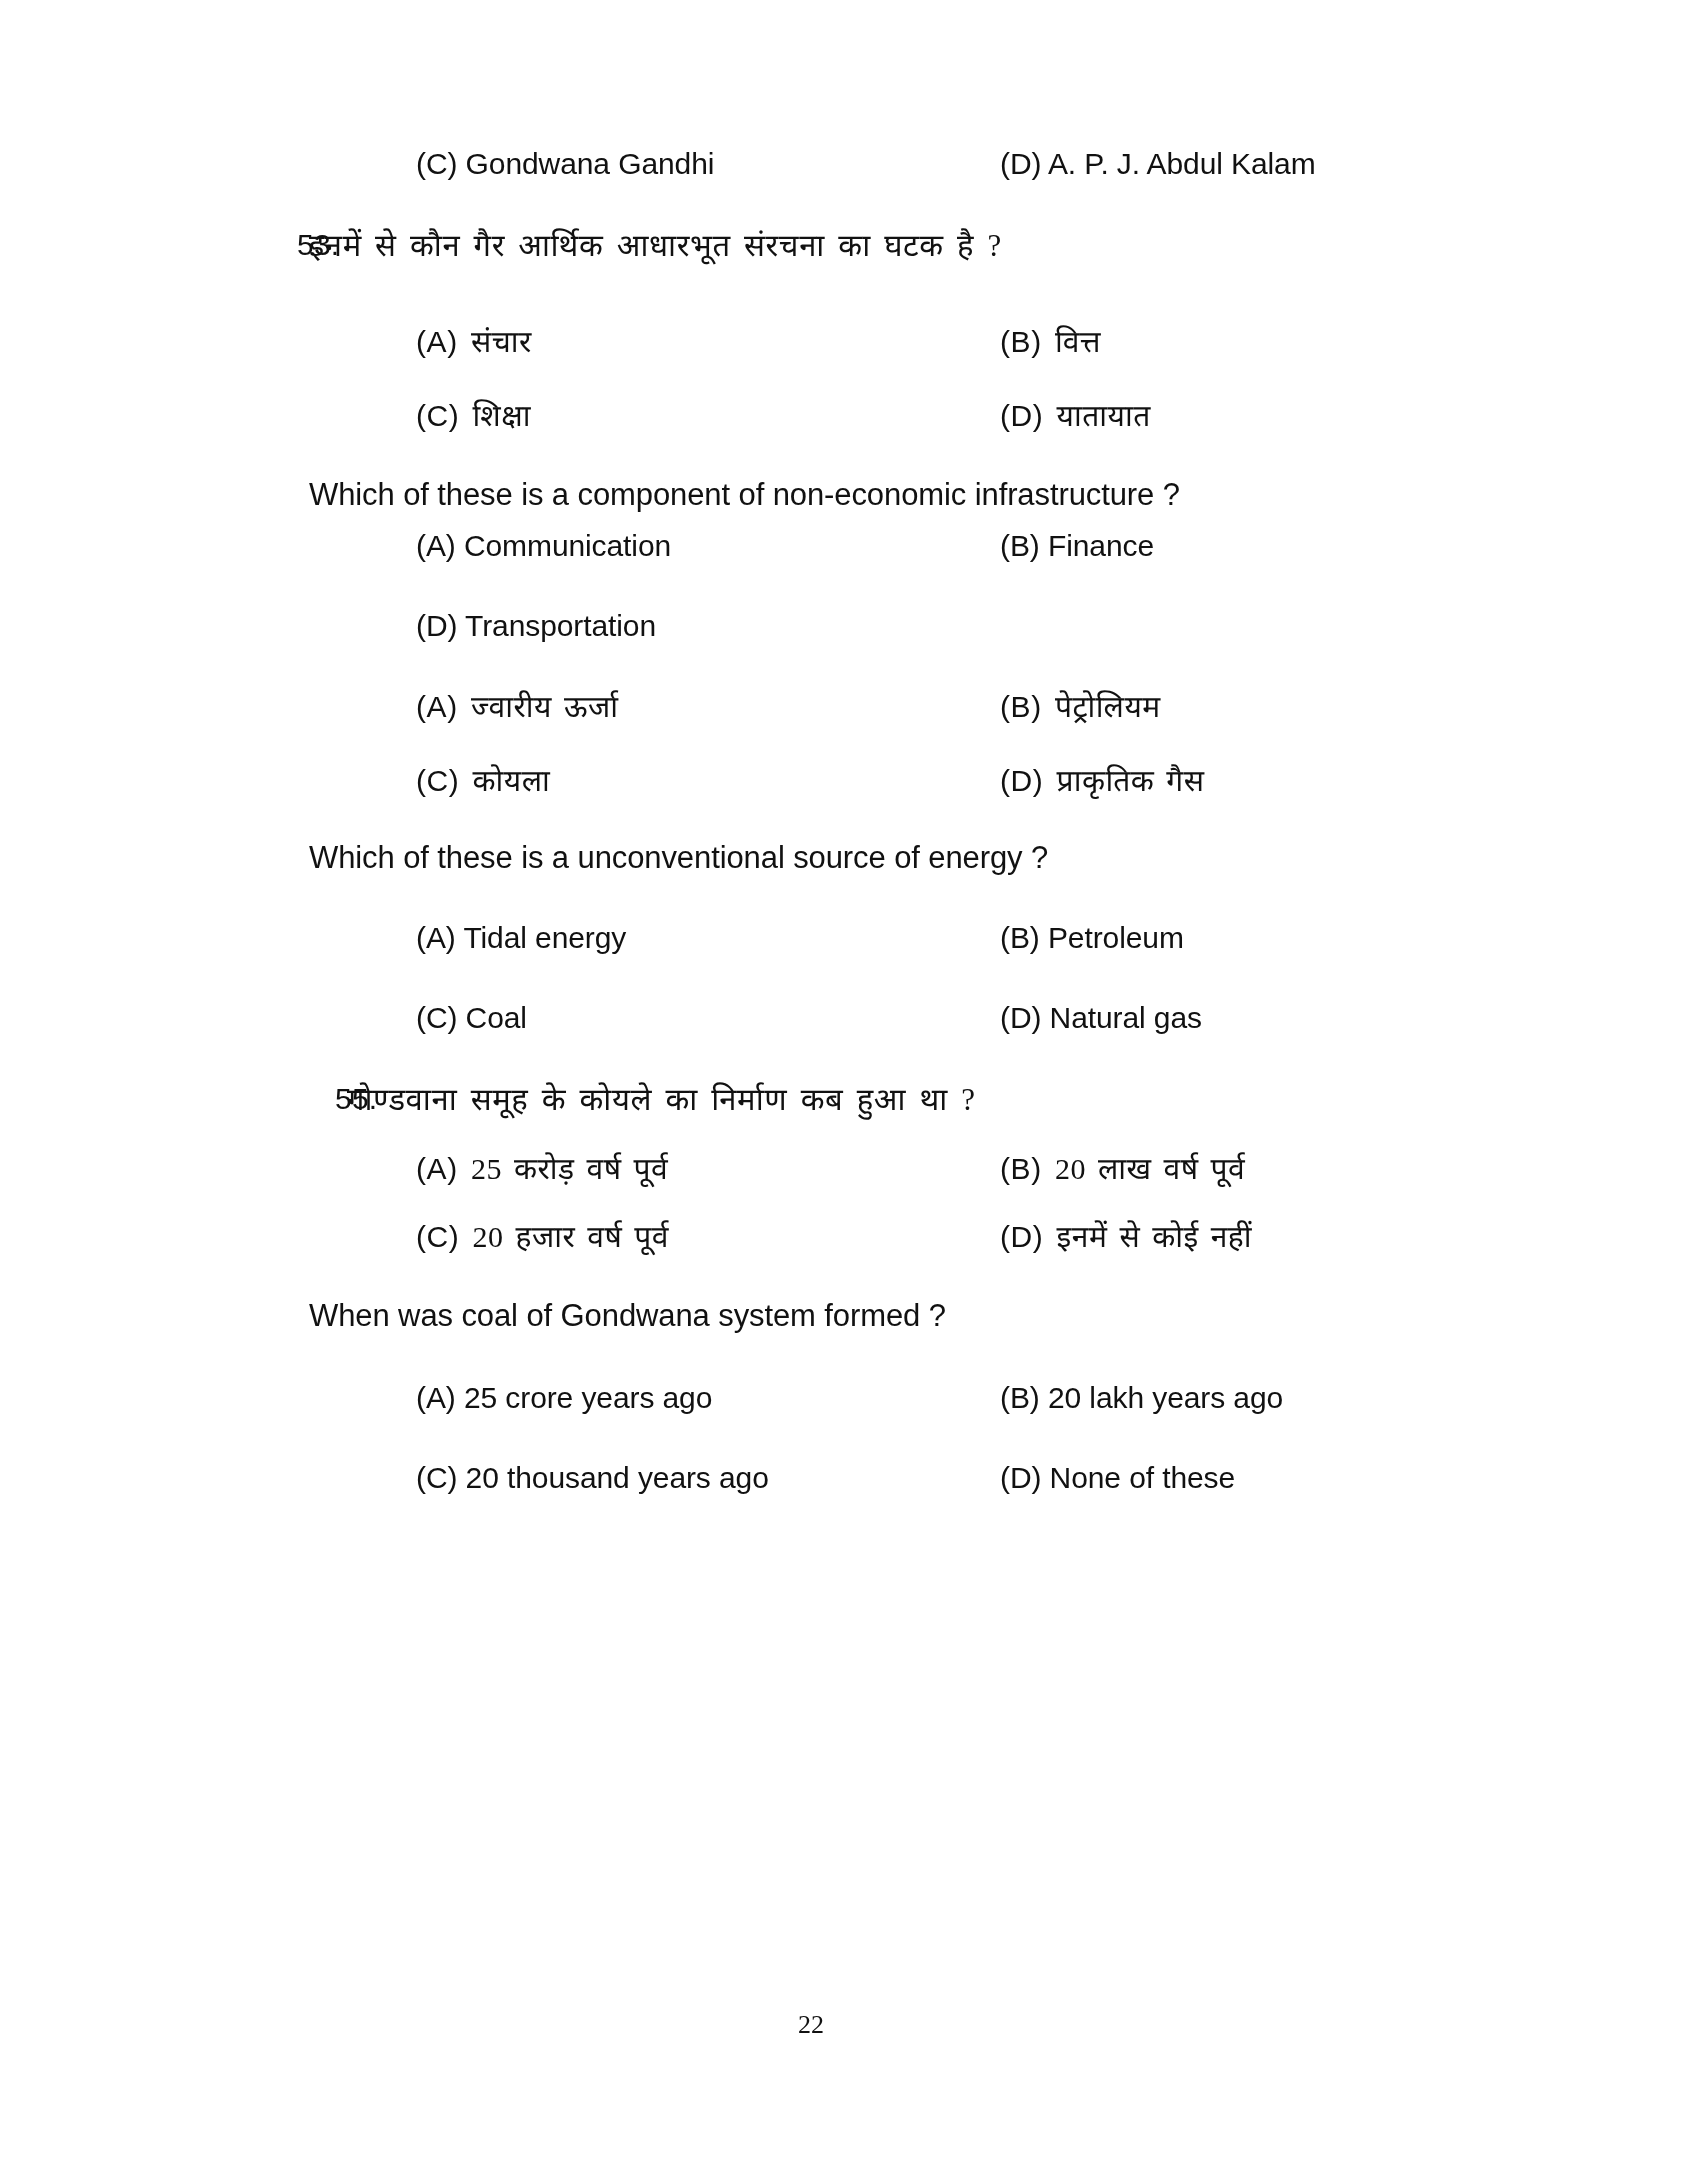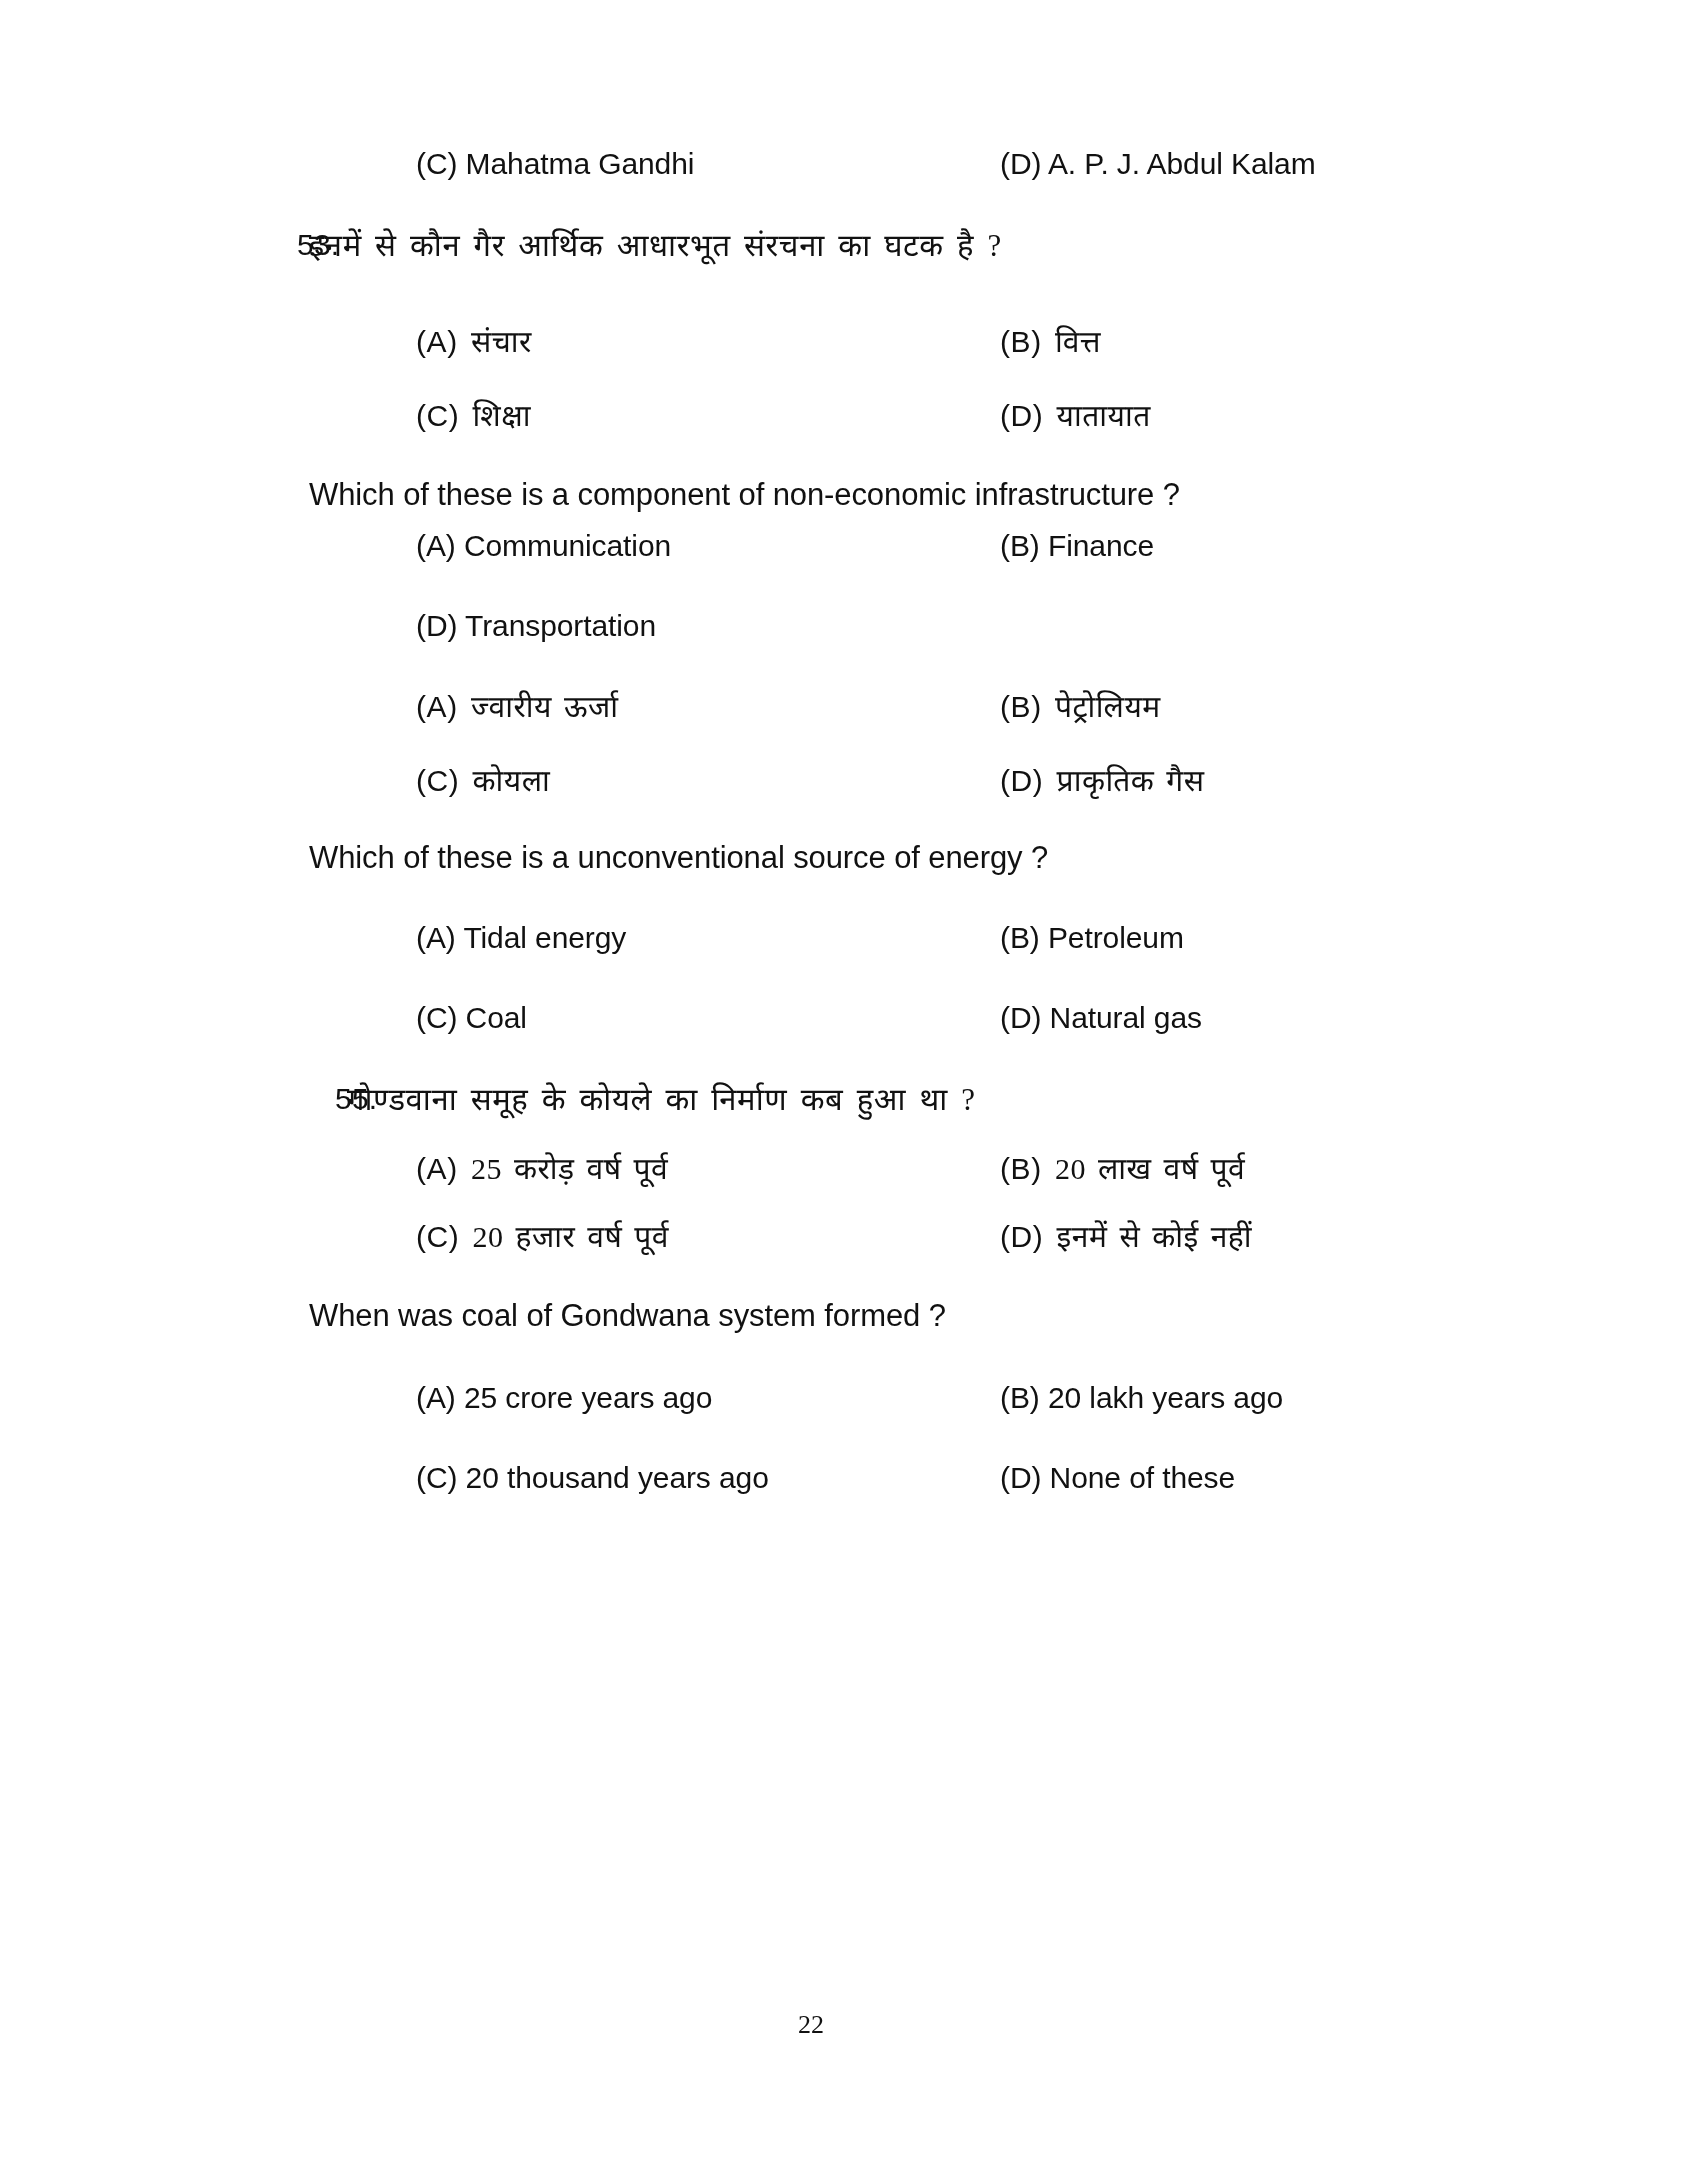--- a/index.html
+++ b/index.html
@@ -126,21 +126,21 @@
 </head>
 <body>
 
 <div class="page">
 
   <div class="content">
 
     <div class="opts" style="margin-bottom:51px;">
       <div class="opt english">
         <span class="lbl">(C)</span>
-        <span class="val">Mahatma Gandhi</span>
+        <span class="val">Gondwana Gandhi</span>
       </div>
       <div class="opt english">
         <span class="lbl">(D)</span>
         <span class="val">A. P. J. Abdul Kalam</span>
       </div>
     </div>
 
     <div class="qblock">
 
       <div class="row stem-row" style="margin-bottom:64px;">

